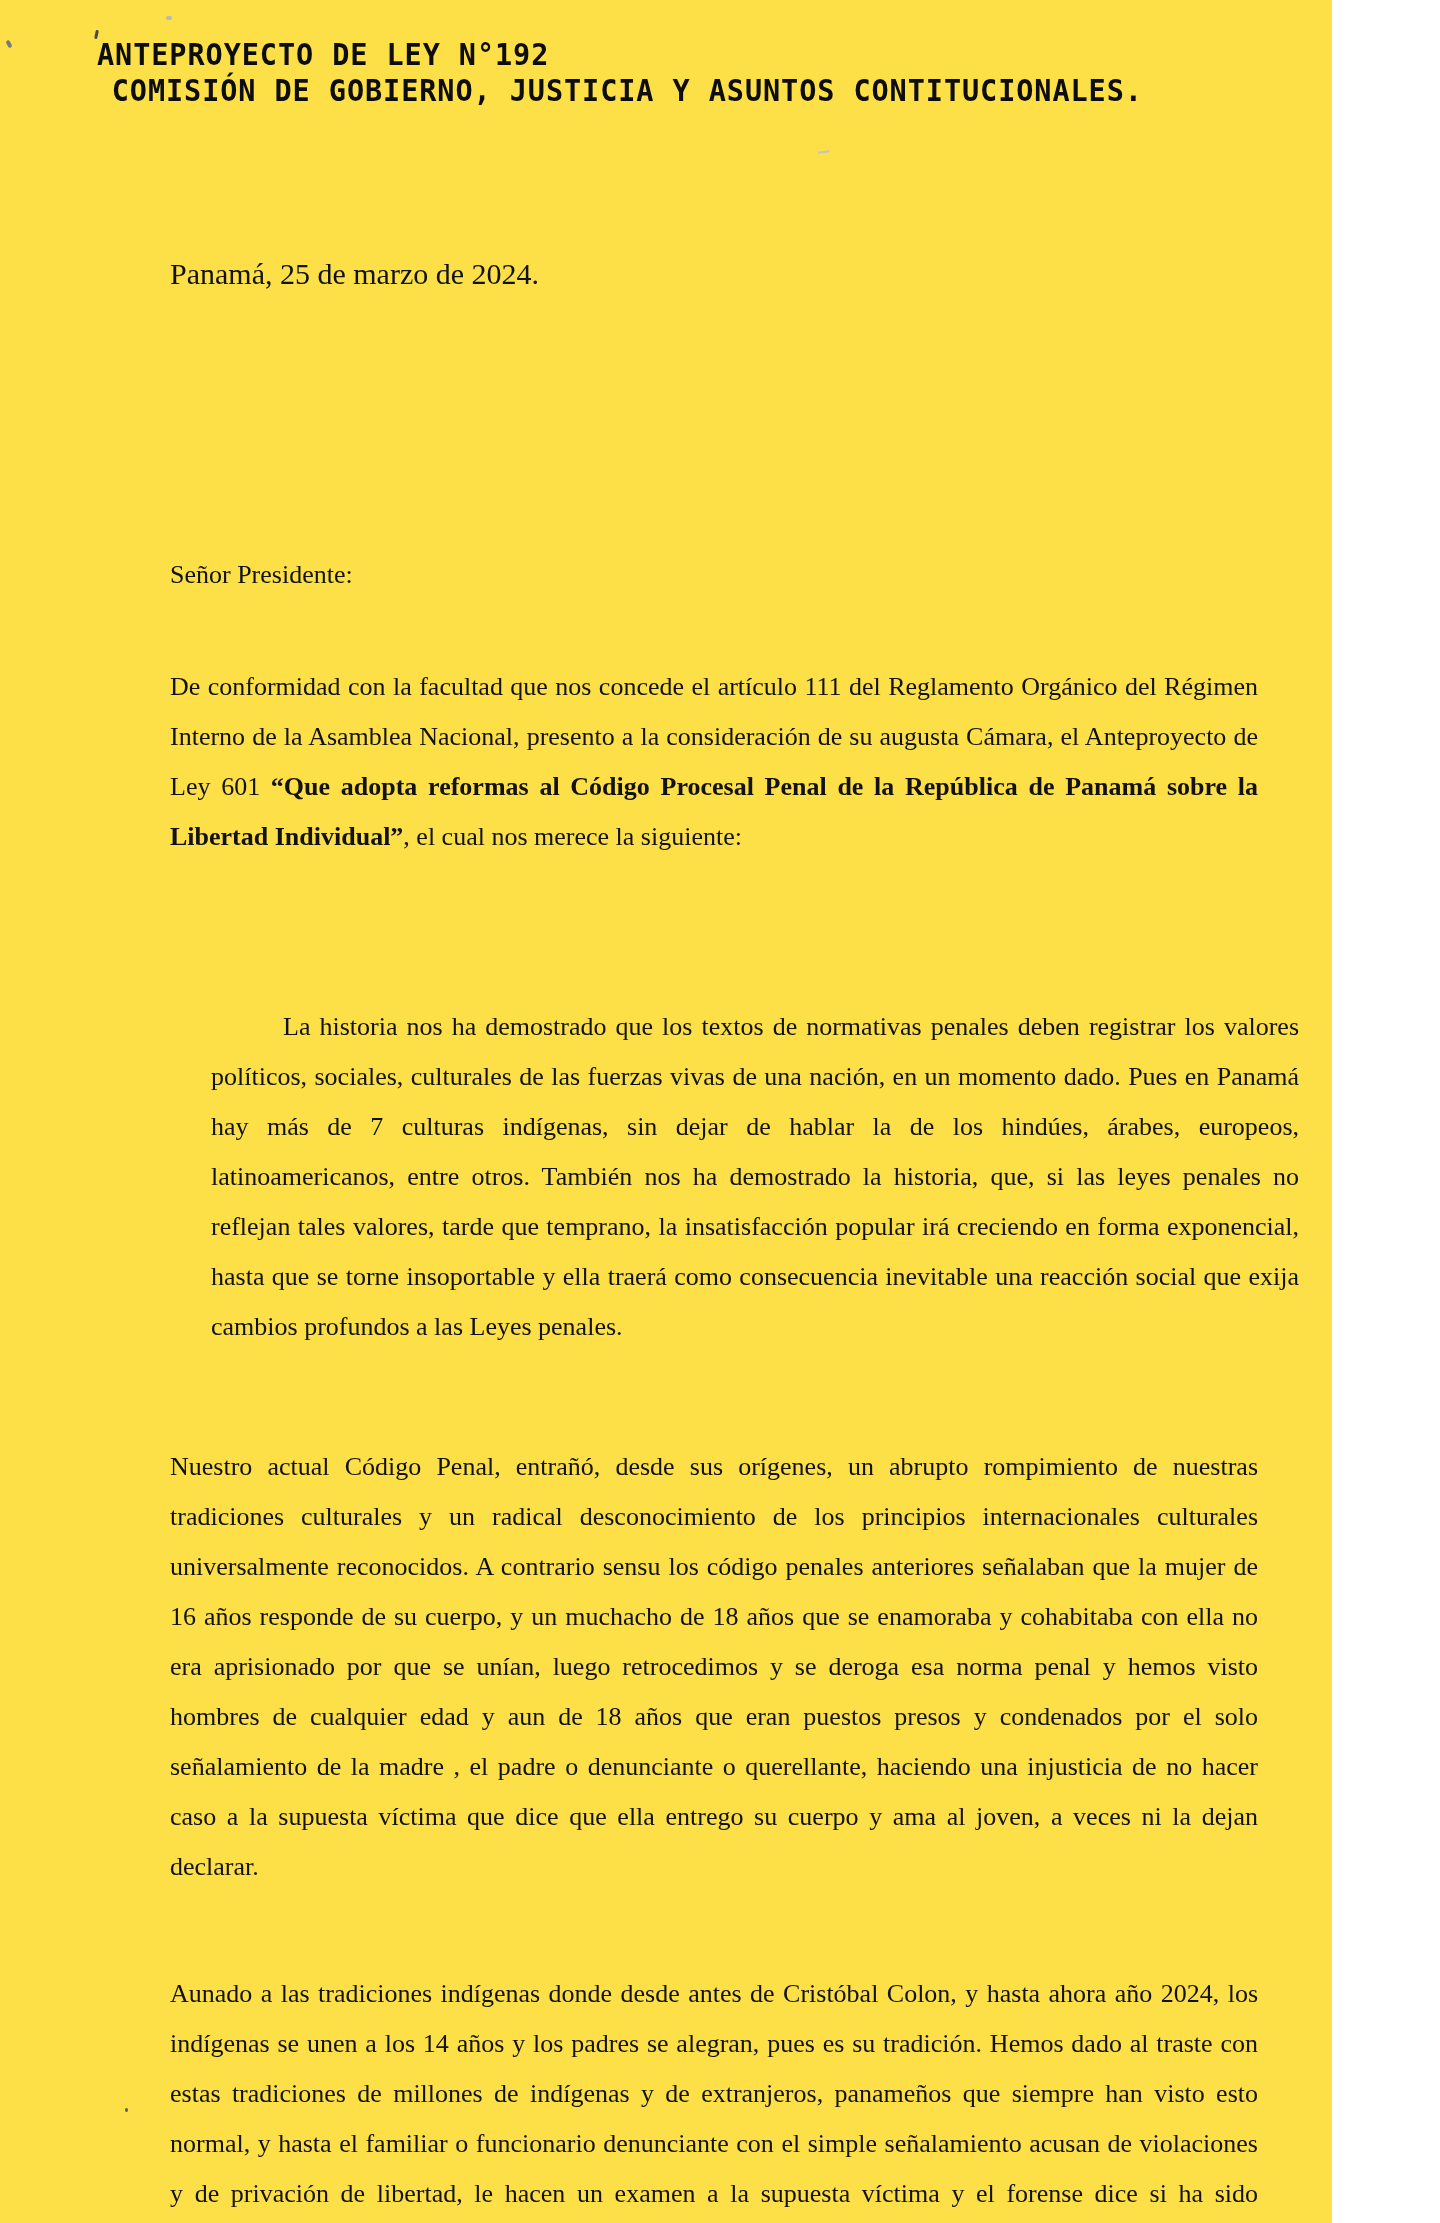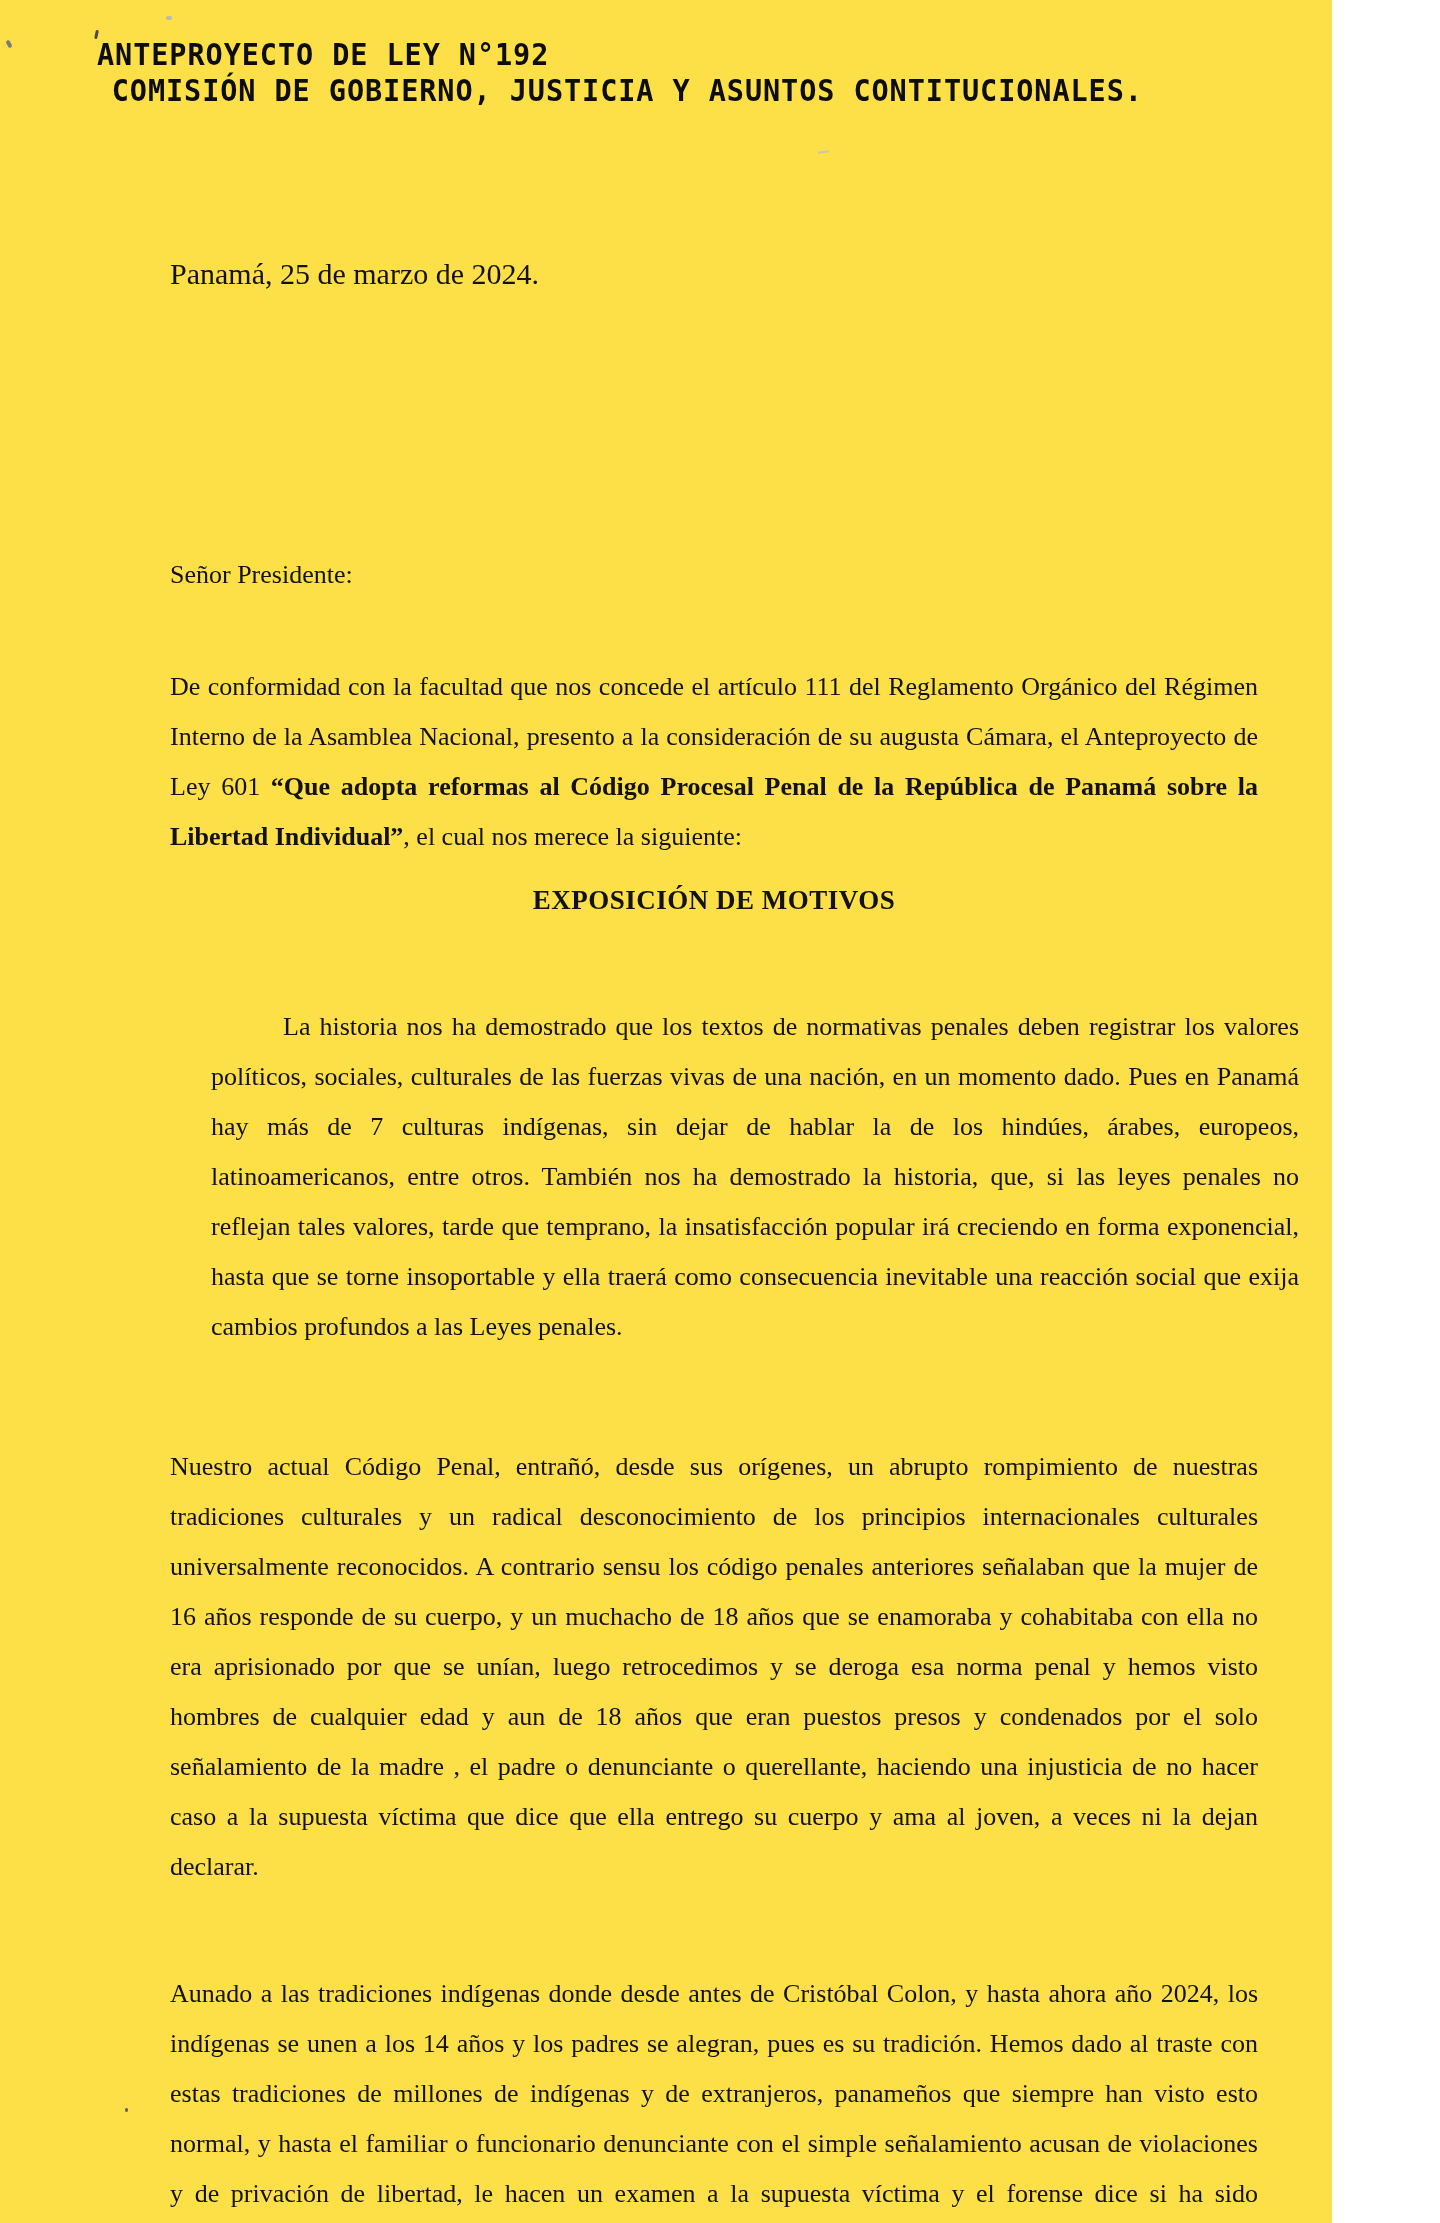--- a/index.html
+++ b/index.html
@@ -94,21 +94,20 @@
     <div class="h-line2">COMISIÓN DE GOBIERNO, JUSTICIA Y ASUNTOS CONTITUCIONALES.</div>
   </div>
 
   <div class="date-line">Panamá, 25 de marzo de 2024.</div>
 
 
   <div class="salutation">Señor Presidente:</div>
 
   <p class="para intro-para"><span>De conformidad con la facultad que nos concede el artículo 111 del Reglamento Orgánico del Régimen Interno de la Asamblea Nacional, presento a la consideración de su augusta Cámara, el Anteproyecto de Ley 601 </span><strong>“Que adopta reformas al Código Procesal Penal de la República de Panamá sobre la Libertad Individual”</strong><span>, el cual nos merece la siguiente:</span></p>
 
-  <div class="section-heading">EXPOSICIÓN DE MOTIVOS</div>
 
   <p class="para p-hist">La historia nos ha demostrado que los textos de normativas penales deben registrar los valores políticos, sociales, culturales de las fuerzas vivas de una nación, en un momento dado. Pues en Panamá hay más de 7 culturas indígenas, sin dejar de hablar la de los hindúes, árabes, europeos, latinoamericanos, entre otros.  También nos ha demostrado la historia, que, si las leyes penales no reflejan tales valores, tarde que temprano, la insatisfacción popular irá creciendo en forma exponencial, hasta que se torne insoportable y ella traerá como consecuencia inevitable una reacción social que exija cambios profundos a las Leyes penales.</p>
 
   <p class="para p-cod">Nuestro actual Código Penal, entrañó, desde sus orígenes, un abrupto rompimiento de nuestras tradiciones culturales y un radical desconocimiento de los principios internacionales culturales universalmente reconocidos. A contrario sensu los código penales anteriores señalaban que la mujer de 16 años responde de su cuerpo,  y  un muchacho de 18 años que se enamoraba y cohabitaba con ella no era aprisionado por que se unían, luego retrocedimos  y  se deroga esa norma penal y hemos visto hombres de cualquier edad y aun de 18 años  que eran puestos presos  y condenados por el solo señalamiento de la madre , el padre o denunciante o querellante,  haciendo una injusticia de no hacer caso a la supuesta víctima que dice que ella entrego su cuerpo y ama al joven, a veces ni la dejan declarar.</p>
 
   <p class="para p-aun">Aunado a las tradiciones indígenas donde desde antes de Cristóbal Colon, y hasta ahora año 2024, los indígenas se unen a los 14 años y los padres se alegran, pues es su tradición.  Hemos dado al traste con estas tradiciones de millones de indígenas y de extranjeros, panameños que siempre han visto esto normal, y hasta el familiar o funcionario denunciante con el simple señalamiento acusan de violaciones y de privación de libertad, le hacen un examen a la supuesta víctima y el forense dice si ha sido penetrada, pero resulta que la</p>
 
 </div>
 
 </body></html>

